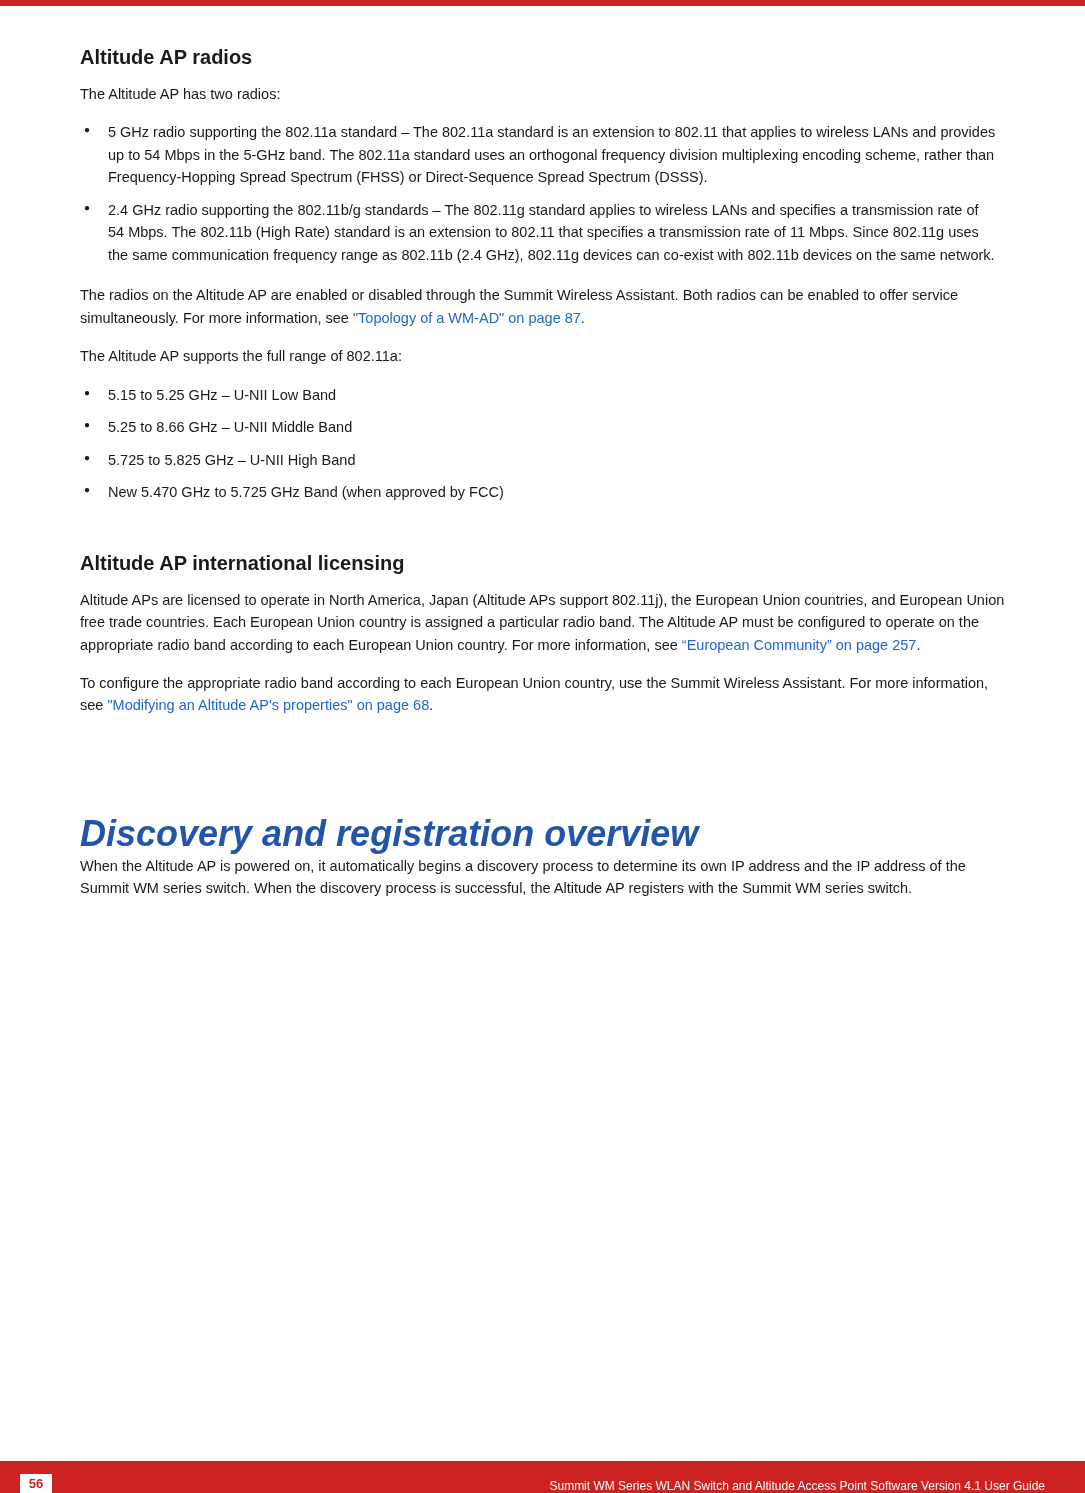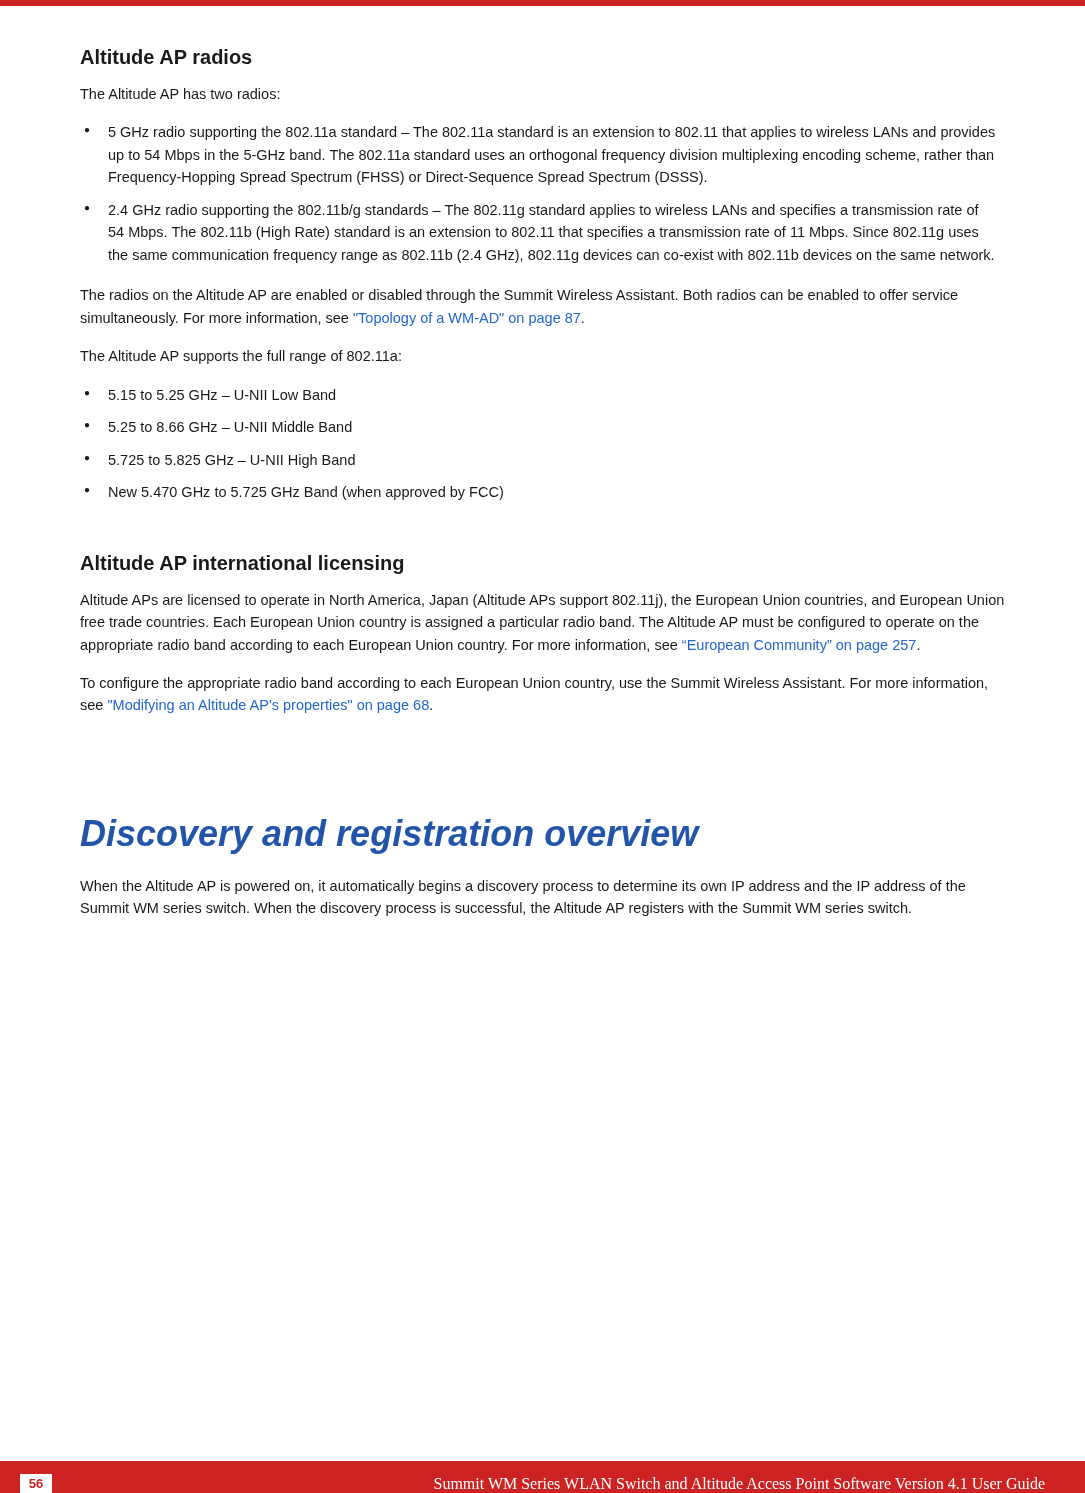--- a/index.html
+++ b/index.html
@@ -34,21 +34,20 @@
       color: #1a1a1a;
       margin-bottom: 14px;
       margin-top: 10px;
     }
 
     .section-heading-large {
       font-size: 36px;
       font-weight: bold;
       color: #2255aa;
       margin-top: 40px;
-      margin-bottom: 20px;
       font-style: italic;
     }
 
     .paragraph {
       font-size: 14.5px;
       line-height: 1.55;
       margin-bottom: 16px;
       color: #1a1a1a;
     }
 
@@ -98,24 +97,23 @@
       color: #cc2222;
       font-weight: bold;
       font-size: 13px;
       padding: 2px 8px;
       min-width: 32px;
       text-align: center;
     }
 
     .footer-text {
       color: #ffffff;
-      font-size: 16px;
+      font-size: 12px;
       margin-left: auto;
       margin-right: 20px;
-      font-family: Liberation Serif, serif;
     }
 
     .divider-space {
       height: 20px;
     }
   </style>
 </head>
 <body>
 
 <div class="top-bar"></div>

